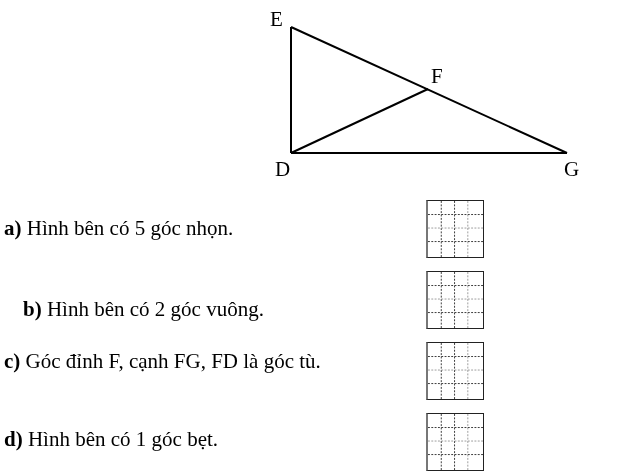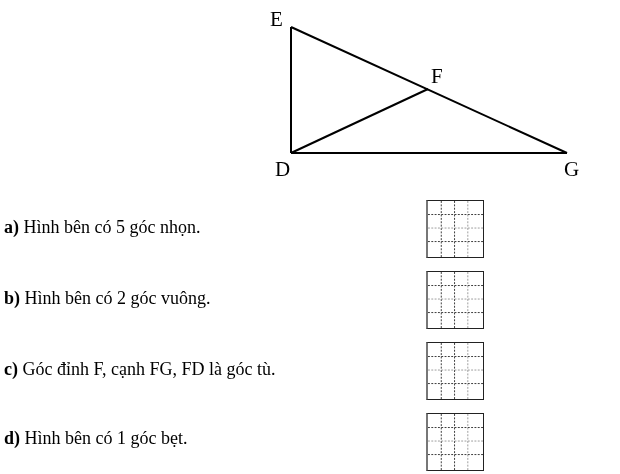--- a/index.html
+++ b/index.html
@@ -1,20 +1,20 @@
 <!DOCTYPE html>
 <html><head>
   <meta charset="utf-8">
   <style>
     html, body { margin: 0; padding: 0; background: #ffffff; }
     body { width: 620px; height: 474px; position: relative; overflow: hidden;
            font-family: "Liberation Serif", "DejaVu Serif", serif; color: #000; }
     #figure { position: absolute; left: 0; top: 0; width: 620px; height: 190px; }
     .vlabel { position: absolute; font-size: 21px; line-height: 1; }
-    .row { position: absolute; left: 4px; font-size: 18px; line-height: 1; white-space: nowrap; }
+    .row { position: absolute; left: 4px; font-size: 21px; line-height: 1; white-space: nowrap; }
     .row .tag { font-weight: bold; }
     .box { position: absolute; left: 426px; width: 58px; height: 58px;
            box-sizing: border-box; border: 1.5px solid #222; border-left: 2px solid #777;
            background:
              linear-gradient(#fff,#fff) padding-box;
            cursor: pointer; }
     .box svg { position: absolute; left: 0; top: 0; width: 100%; height: 100%; }
   </style>
 </head>
 <body>
@@ -41,37 +41,37 @@
       <line x1="14" y1="0" x2="14" y2="58"></line>
         <line x1="28" y1="0" x2="28" y2="58"></line>
         <line x1="42" y1="0" x2="42" y2="58" stroke="#999"></line>
       <line x1="0" y1="14" x2="58" y2="14"></line>
         <line x1="0" y1="28" x2="58" y2="28" stroke="#999"></line>
         <line x1="0" y1="42" x2="58" y2="42"></line>
     </g>
   </svg>
 </div>
 
-<div class="row" style="top:289px;">
+<div class="row" style="top:299px;margin-left:19px;">
   <span class="tag">b)</span><span> Hình bên có 2 góc vuông.</span>
 </div>
 <div class="box" style="top:271px;">
   <svg viewBox="0 0 58 58" preserveAspectRatio="none">
     <g stroke="#333" stroke-width="1" stroke-dasharray="2,1.5">
       <line x1="14" y1="0" x2="14" y2="58"></line>
         <line x1="28" y1="0" x2="28" y2="58"></line>
         <line x1="42" y1="0" x2="42" y2="58" stroke="#999"></line>
       <line x1="0" y1="14" x2="58" y2="14"></line>
         <line x1="0" y1="28" x2="58" y2="28" stroke="#999"></line>
         <line x1="0" y1="42" x2="58" y2="42"></line>
     </g>
   </svg>
 </div>
 
-<div class="row" style="top:360px;font-family:Liberation Serif, serif;">
+<div class="row" style="top:351px;font-family:Liberation Serif, serif;">
   <span class="tag">c)</span><span> Góc đỉnh F, cạnh FG, FD là góc tù.</span>
 </div>
 <div class="box" style="top:342px;">
   <svg viewBox="0 0 58 58" preserveAspectRatio="none">
     <g stroke="#333" stroke-width="1" stroke-dasharray="2,1.5">
       <line x1="14" y1="0" x2="14" y2="58"></line>
         <line x1="28" y1="0" x2="28" y2="58"></line>
         <line x1="42" y1="0" x2="42" y2="58" stroke="#999"></line>
       <line x1="0" y1="14" x2="58" y2="14"></line>
         <line x1="0" y1="28" x2="58" y2="28" stroke="#999"></line>

